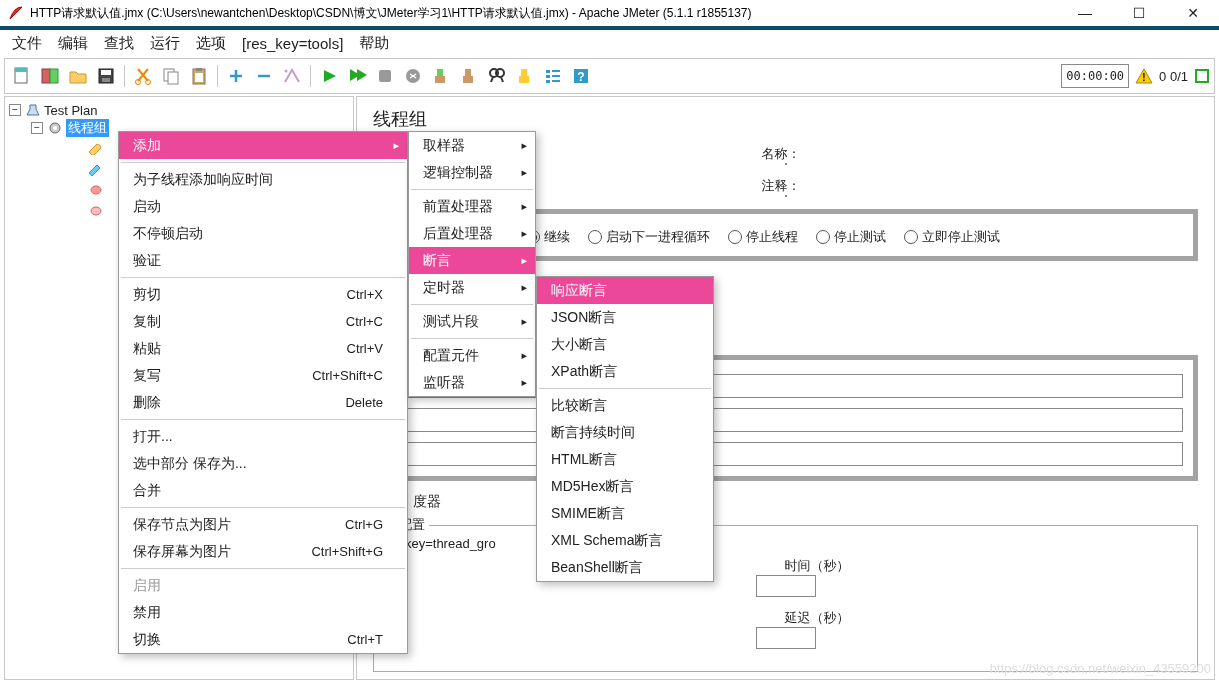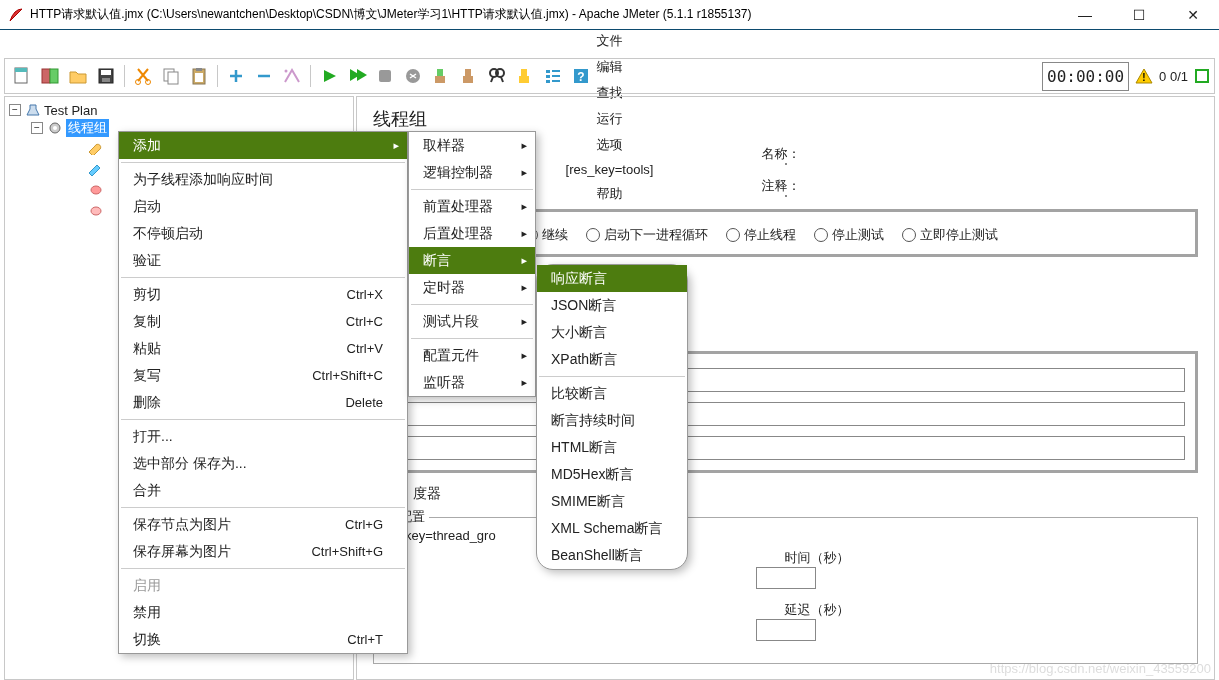--- a/index.html
+++ b/index.html
@@ -1,61 +1,61 @@
 <!DOCTYPE html>
 <html><head>
 <meta charset="utf-8">
 <style>
 * { box-sizing: border-box; margin: 0; padding: 0; font-family: "Microsoft YaHei", Arial, sans-serif; }
 body { background: #fff; width: 1219px; height: 680px; overflow: hidden; position: relative; font-size: 13px; color: #222; }
-.titlebar { height: 30px; display: flex; align-items: center; padding: 0 8px; background: #fff; border-bottom: 1px solid #0c4a6e; }
+.titlebar { height: 30px; display: flex; align-items: center; padding: 0 8px; background: #fff; border-bottom: 4px solid #0c4a6e; }
 .titlebar .feather { width: 16px; height: 16px; margin-right: 6px; }
 .titlebar .title { flex: 1; font-size: 12px; color: #000; }
 .win-controls { display: flex; gap: 18px; align-items: center; }
 .win-controls span { width: 36px; text-align: center; font-size: 14px; color: #222; }
-.menubar { height: 26px; display: flex; align-items: center; gap: 4px; padding: 0 6px; font-size: 13px; flex-direction: column; }
+.menubar { height: 26px; display: flex; align-items: center; gap: 4px; padding: 0 6px; font-size: 15px; }
 .menubar span { padding: 2px 6px; }
 .toolbar { height: 36px; border: 1px solid #c8c8c8; margin: 2px 4px; display: flex; align-items: center; padding: 2px 4px; gap: 2px; background: #fff; }
 .toolbar .tb-btn { width: 26px; height: 26px; display: flex; align-items: center; justify-content: center; }
 .toolbar .sep { width: 1px; height: 22px; background: #c8c8c8; margin: 0 3px; }
 .toolbar-right { margin-left: auto; display: flex; align-items: center; gap: 6px; }
-.timebox { border: 1px solid #888; padding: 4px 4px; font-size: 16px; font-family: monospace; }
+.timebox { border: 1px solid #888; padding: 4px 4px; font-size: 12px; font-family: monospace; }
 .warn-icon { width: 18px; height: 18px; }
 .main { display: flex; height: calc(680px - 30px - 26px - 40px); }
 .tree-panel { width: 350px; border: 1px solid #c8c8c8; margin: 0 0 0 4px; padding: 4px; font-family: "NSimSun", "SimSun", monospace; font-size: 13px; position: relative; overflow: visible; }
 .tree-row { display: flex; align-items: center; height: 18px; }
 .tree-toggle { width: 12px; height: 12px; border: 1px solid #888; display: inline-flex; align-items: center; justify-content: center; font-size: 10px; line-height: 1; margin-right: 4px; background: #fff; }
 .tree-icon { width: 16px; height: 14px; margin-right: 3px; display: inline-block; }
 .tree-node-selected { background: #3399ff; color: #fff; padding: 0 2px; }
 .tree-children { padding-left: 22px; }
 .sub-icon { width: 20px; height: 16px; display: inline-block; margin-left: 55px; margin-top: 2px; }
 .content-panel { flex: 1; border: 1px solid #c8c8c8; margin: 0 4px 0 2px; padding: 10px 16px; font-size: 14px; position: relative; }
 .panel-title { font-size: 18px; margin-bottom: 14px; }
 .field-row { display: flex; align-items: center; margin-bottom: 12px; flex-direction: column; }
 .field-label { width: 48px; font-size: 13px; }
 .field-input { flex: 1; height: 24px; border: 1px solid #888; background: #fff; }
-.group-box { border: 3px solid #a3a3a3; padding: 14px 10px 10px; margin-top: 8px; position: relative; }
+.group-box { border: 5px solid #a3a3a3; padding: 14px 10px 10px; margin-top: 8px; position: relative; }
 .group-label { position: absolute; top: -10px; left: 8px; background: #fff; padding: 0 4px; font-size: 13px; }
 .radio-row { display: flex; align-items: center; gap: 18px; }
 .radio-item { display: flex; align-items: center; gap: 4px; font-size: 13px; }
 .radio-circle { width: 14px; height: 14px; border: 1px solid #555; border-radius: 50%; display: inline-flex; align-items: center; justify-content: center; }
 .radio-circle.checked::after { content: ''; width: 7px; height: 7px; background: #333; border-radius: 50%; }
 .small-label { font-size: 13px; display: inline-block; width: 140px; text-align: right; padding-right: 6px; }
 .small-input { width: 60px; height: 22px; border: 1px solid #888; }
 .cfg-box { border: 1px solid #aaa; padding: 10px; margin-top: 14px; position: relative; }
 
 .ctx-menu { position: absolute; background: #fff; border: 1px solid #999; box-shadow: 3px 3px 8px rgba(0,0,0,0.25); z-index: 100; font-size: 14px; }
 .ctx-item { height: 27px; display: flex; align-items: center; padding: 0 24px 0 14px; white-space: nowrap; position: relative; }
-.ctx-item.highlighted { background: #4d7c0f; color: #fff; }
+.ctx-item.highlighted { background: #ec4899; color: #fff; }
 .ctx-item .shortcut { margin-left: auto; padding-left: 30px; font-size: 13px; text-align: right; }
 .ctx-item .arrow { position: absolute; right: 8px; font-size: 11px; }
 .ctx-sep { height: 1px; background: #ccc; margin: 3px 2px; }
 #ctx1 { left: 118px; top: 131px; width: 290px; }
 #ctx2 { left: 408px; top: 131px; width: 128px; }
-#ctx3 { left: 536px; top: 264px; width: 152px; border-radius: 17px; }
+#ctx3 { left: 536px; top: 276px; width: 178px; }
 .watermark { position: absolute; right: 8px; bottom: 4px; color: #ddd; font-size: 13px; z-index: 200; }
 svg { display: block; }
 </style>
 </head>
 <body>
 
 <div class="titlebar">
   <svg class="feather" viewBox="0 0 16 16">
       <path d="M2 14 Q6 2 14 2 Q10 6 6 10 Z" fill="#d33" stroke="#a00"></path>
     </svg>

